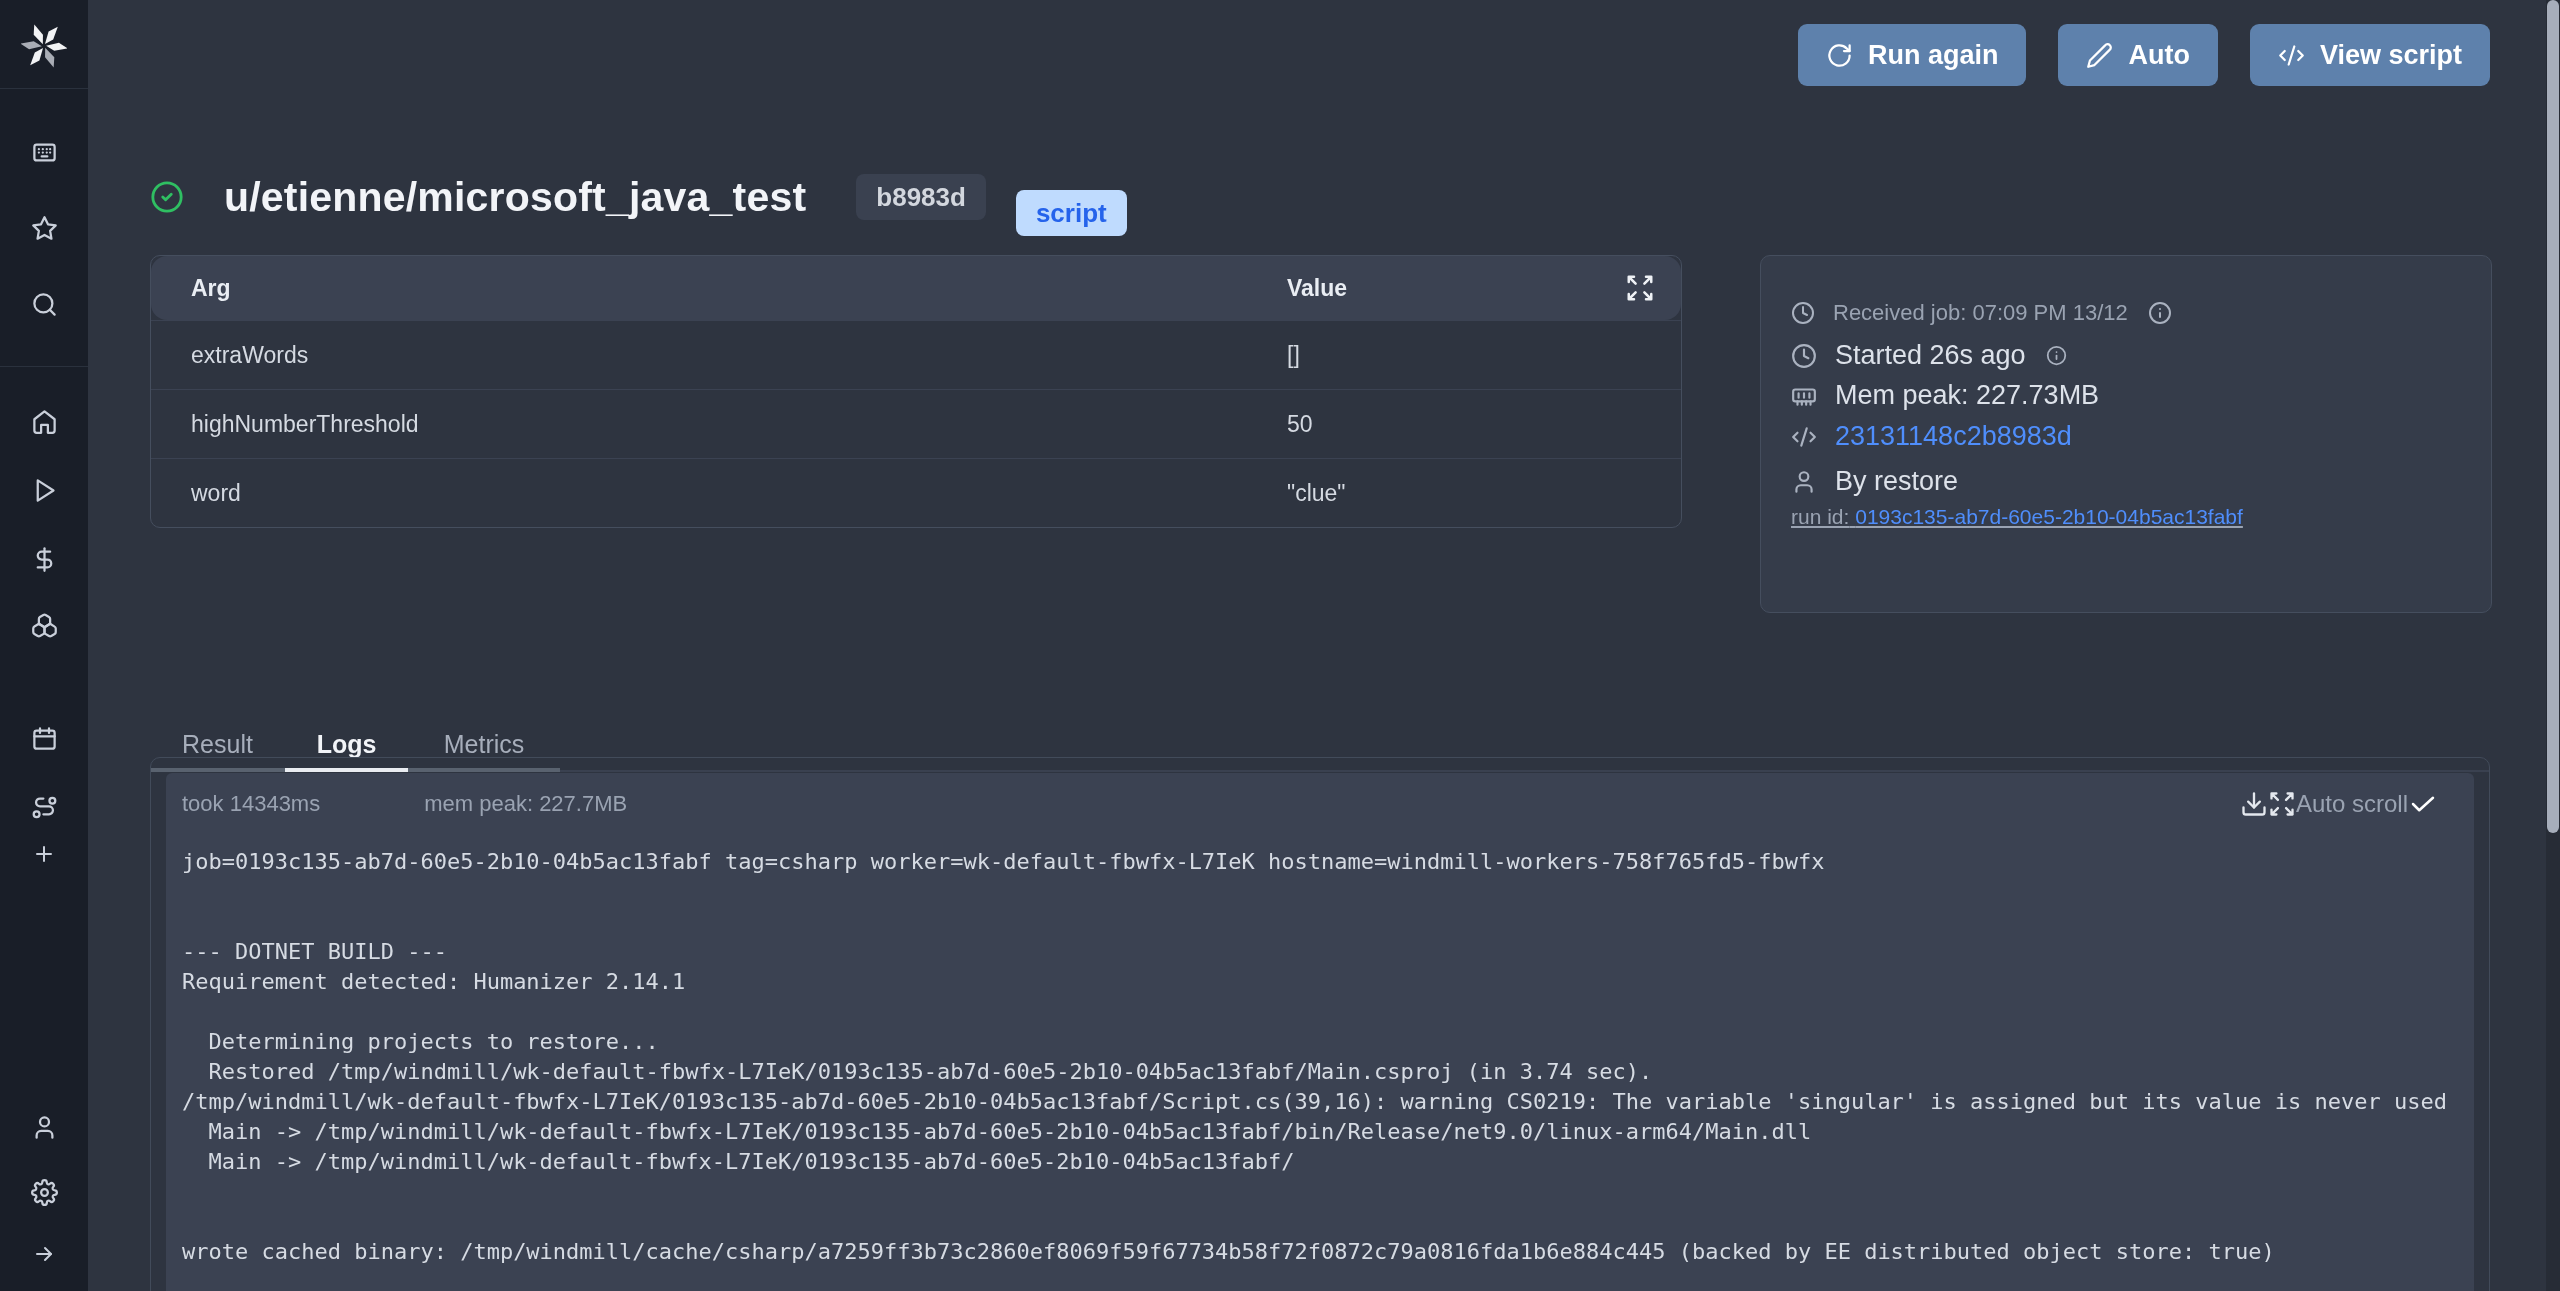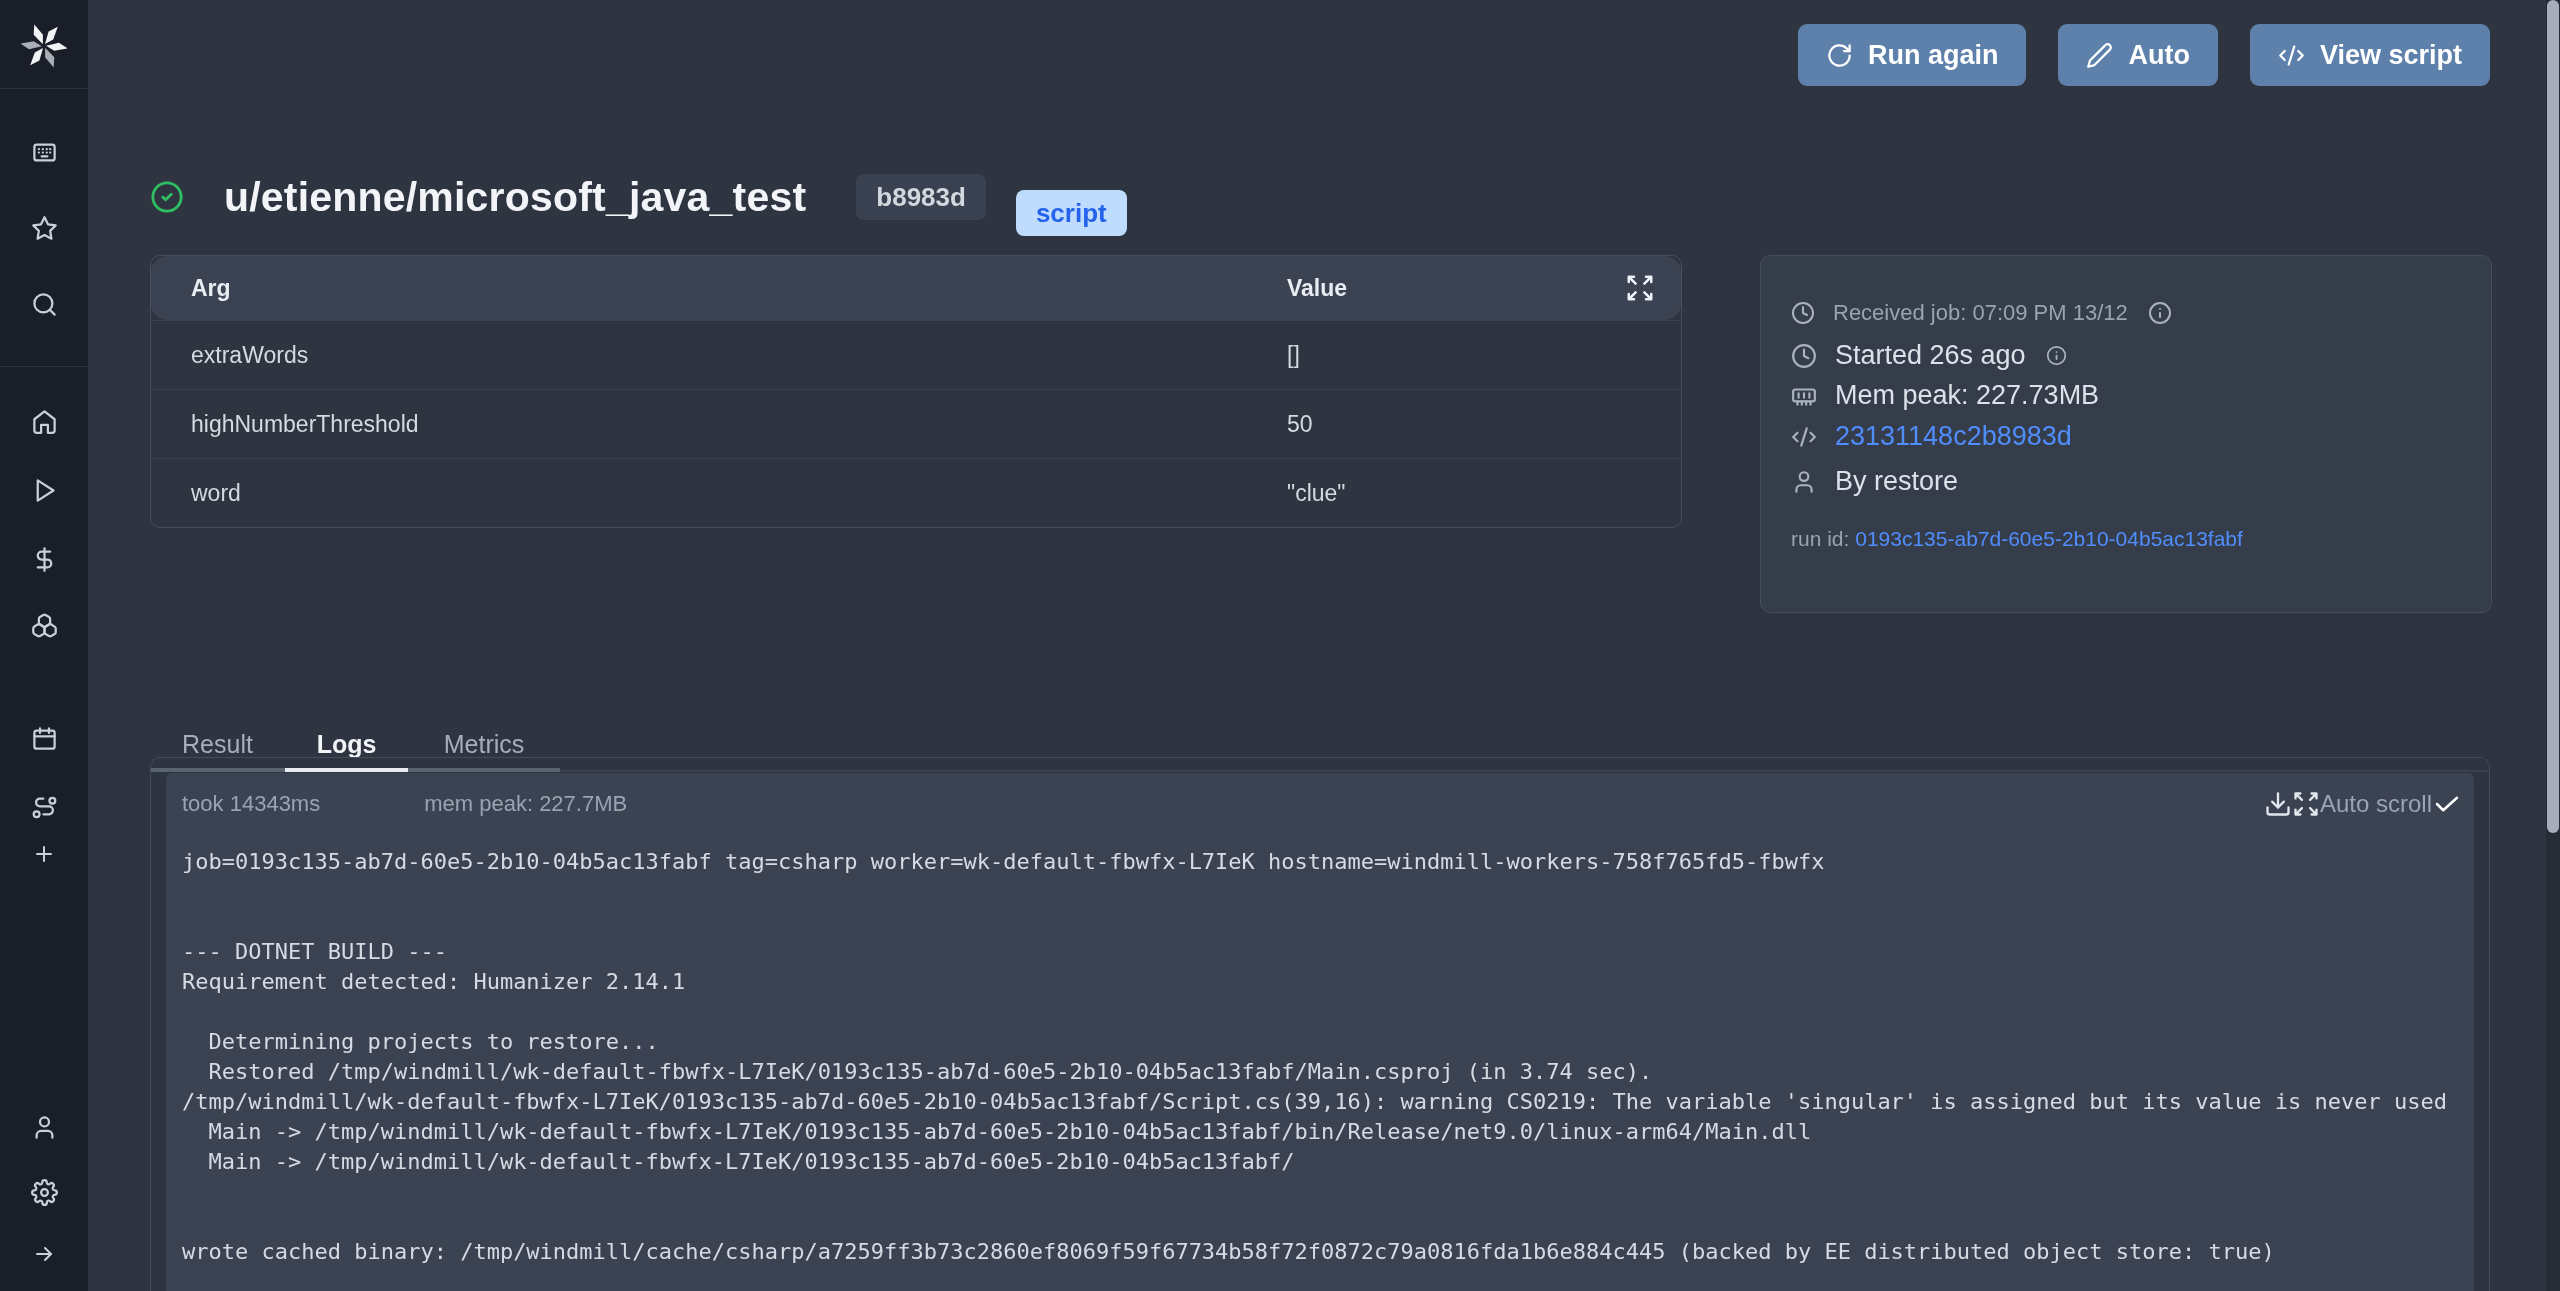--- a/index.html
+++ b/index.html
@@ -64,37 +64,37 @@
   .success-badge .icon{width:27px;height:27px;}
   .ranin-chip{display:flex;align-items:center;gap:14px;height:52px;padding:0 24px;border-radius:6px;
     background:#3d4554;color:#d5dae2;font-size:27px;}
   .ranin-chip .icon{width:25px;height:25px;color:#c6ccd7;}
   .sp-row{display:flex;align-items:center;gap:18px;color:var(--text);font-size:27px;}
   .sp-row .icon{width:26px;height:26px;color:#aab2c0;flex:none;}
   .sp-row .info{width:21px;height:21px;color:#aab2c0;margin-left:2px;cursor:pointer;}
   .sp-row.muted{font-size:22px;color:var(--muted);}
   .sp-row.muted .icon{width:24px;height:24px;}
   .link{color:var(--link);text-decoration:none;cursor:pointer;}
-  .runid-row{margin-top:30px;font-size:21px;color:var(--muted);}
+  .runid-row{margin-top:8px;font-size:21px;color:var(--muted);text-decoration:underline;}
   .runid-row .link{font-size:21px;}
   .mt16{margin-top:18px;} .mt12{margin-top:14px;} .mt10{margin-top:10px;} .mt8{margin-top:9px;}
 
   
   .tabbar{position:absolute;left:150px;top:720px;width:2340px;height:52px;display:flex;
     border-bottom:2px solid #3a4150;}
   .tab{height:52px;display:flex;align-items:center;justify-content:center;font-size:25px;color:#a7aebb;
     border-bottom:4px solid var(--tab-inactive-bar);margin-bottom:-3px;cursor:pointer;}
   .tab.active{color:var(--text-bright);font-weight:600;border-bottom-color:var(--tab-active-bar);}
   .tab.w1{width:135px;} .tab.w2{width:123px;} .tab.w3{width:152px;}
 
   
   .log-outer{position:absolute;left:150px;top:757px;width:2340px;height:560px;border:1px solid var(--log-border);
     border-radius:10px;padding:15px;}
   .log-inner{width:100%;height:100%;background:var(--log-bg);border-radius:6px;overflow:hidden;}
-  .log-head{display:flex;align-items:center;height:62px;padding:0 12px 0 16px;}
+  .log-head{display:flex;align-items:center;height:62px;padding:0 36px 0 16px;}
   .log-meta{font-size:22px;color:var(--muted);}
   .log-meta.m2{margin-left:104px;}
   .log-tools{margin-left:auto;display:flex;align-items:center;}
   .log-tools .tool{width:28px;height:28px;color:#e4e8ee;cursor:pointer;}
   .autoscroll-label{font-size:24px;color:var(--muted);}
   .autoscroll-check{width:30px;height:30px;color:#fff;cursor:pointer;}
   .log-body{padding:12px 16px;}
   .log-body pre{font-family:"DejaVu Sans Mono",monospace;font-size:22px;line-height:30px;color:#d6dbe3;
     white-space:pre;overflow:hidden;}
 

